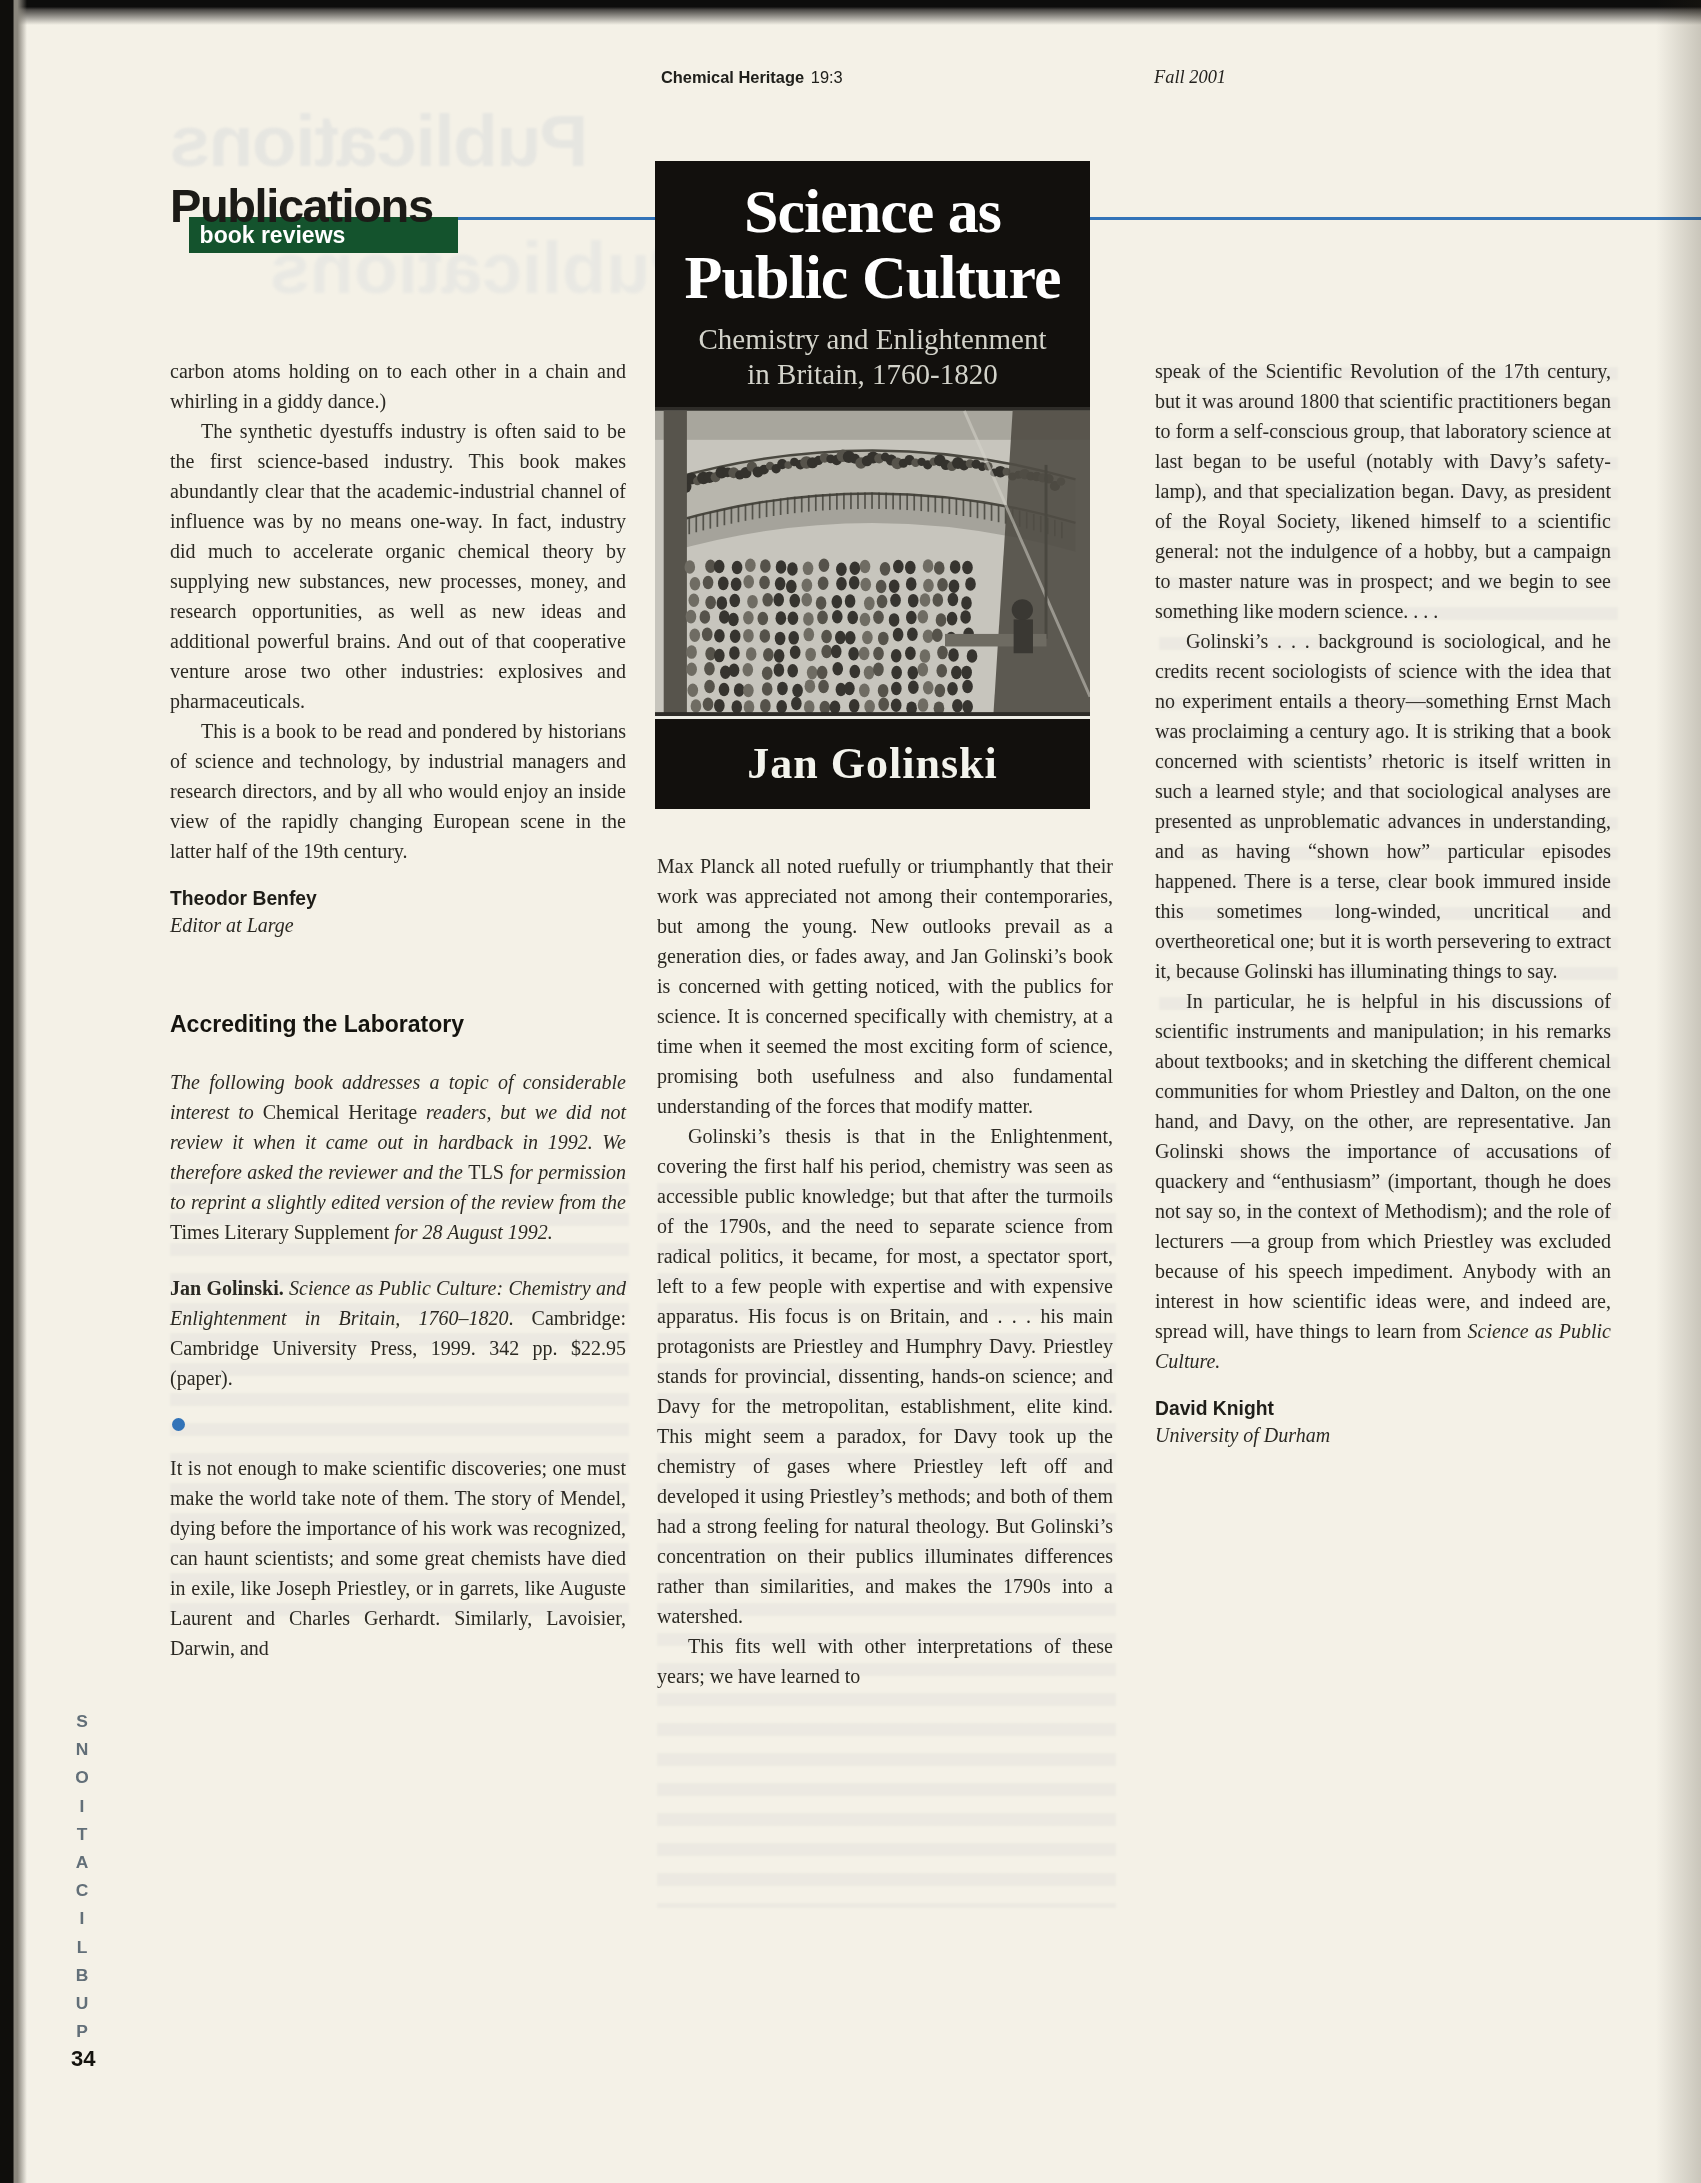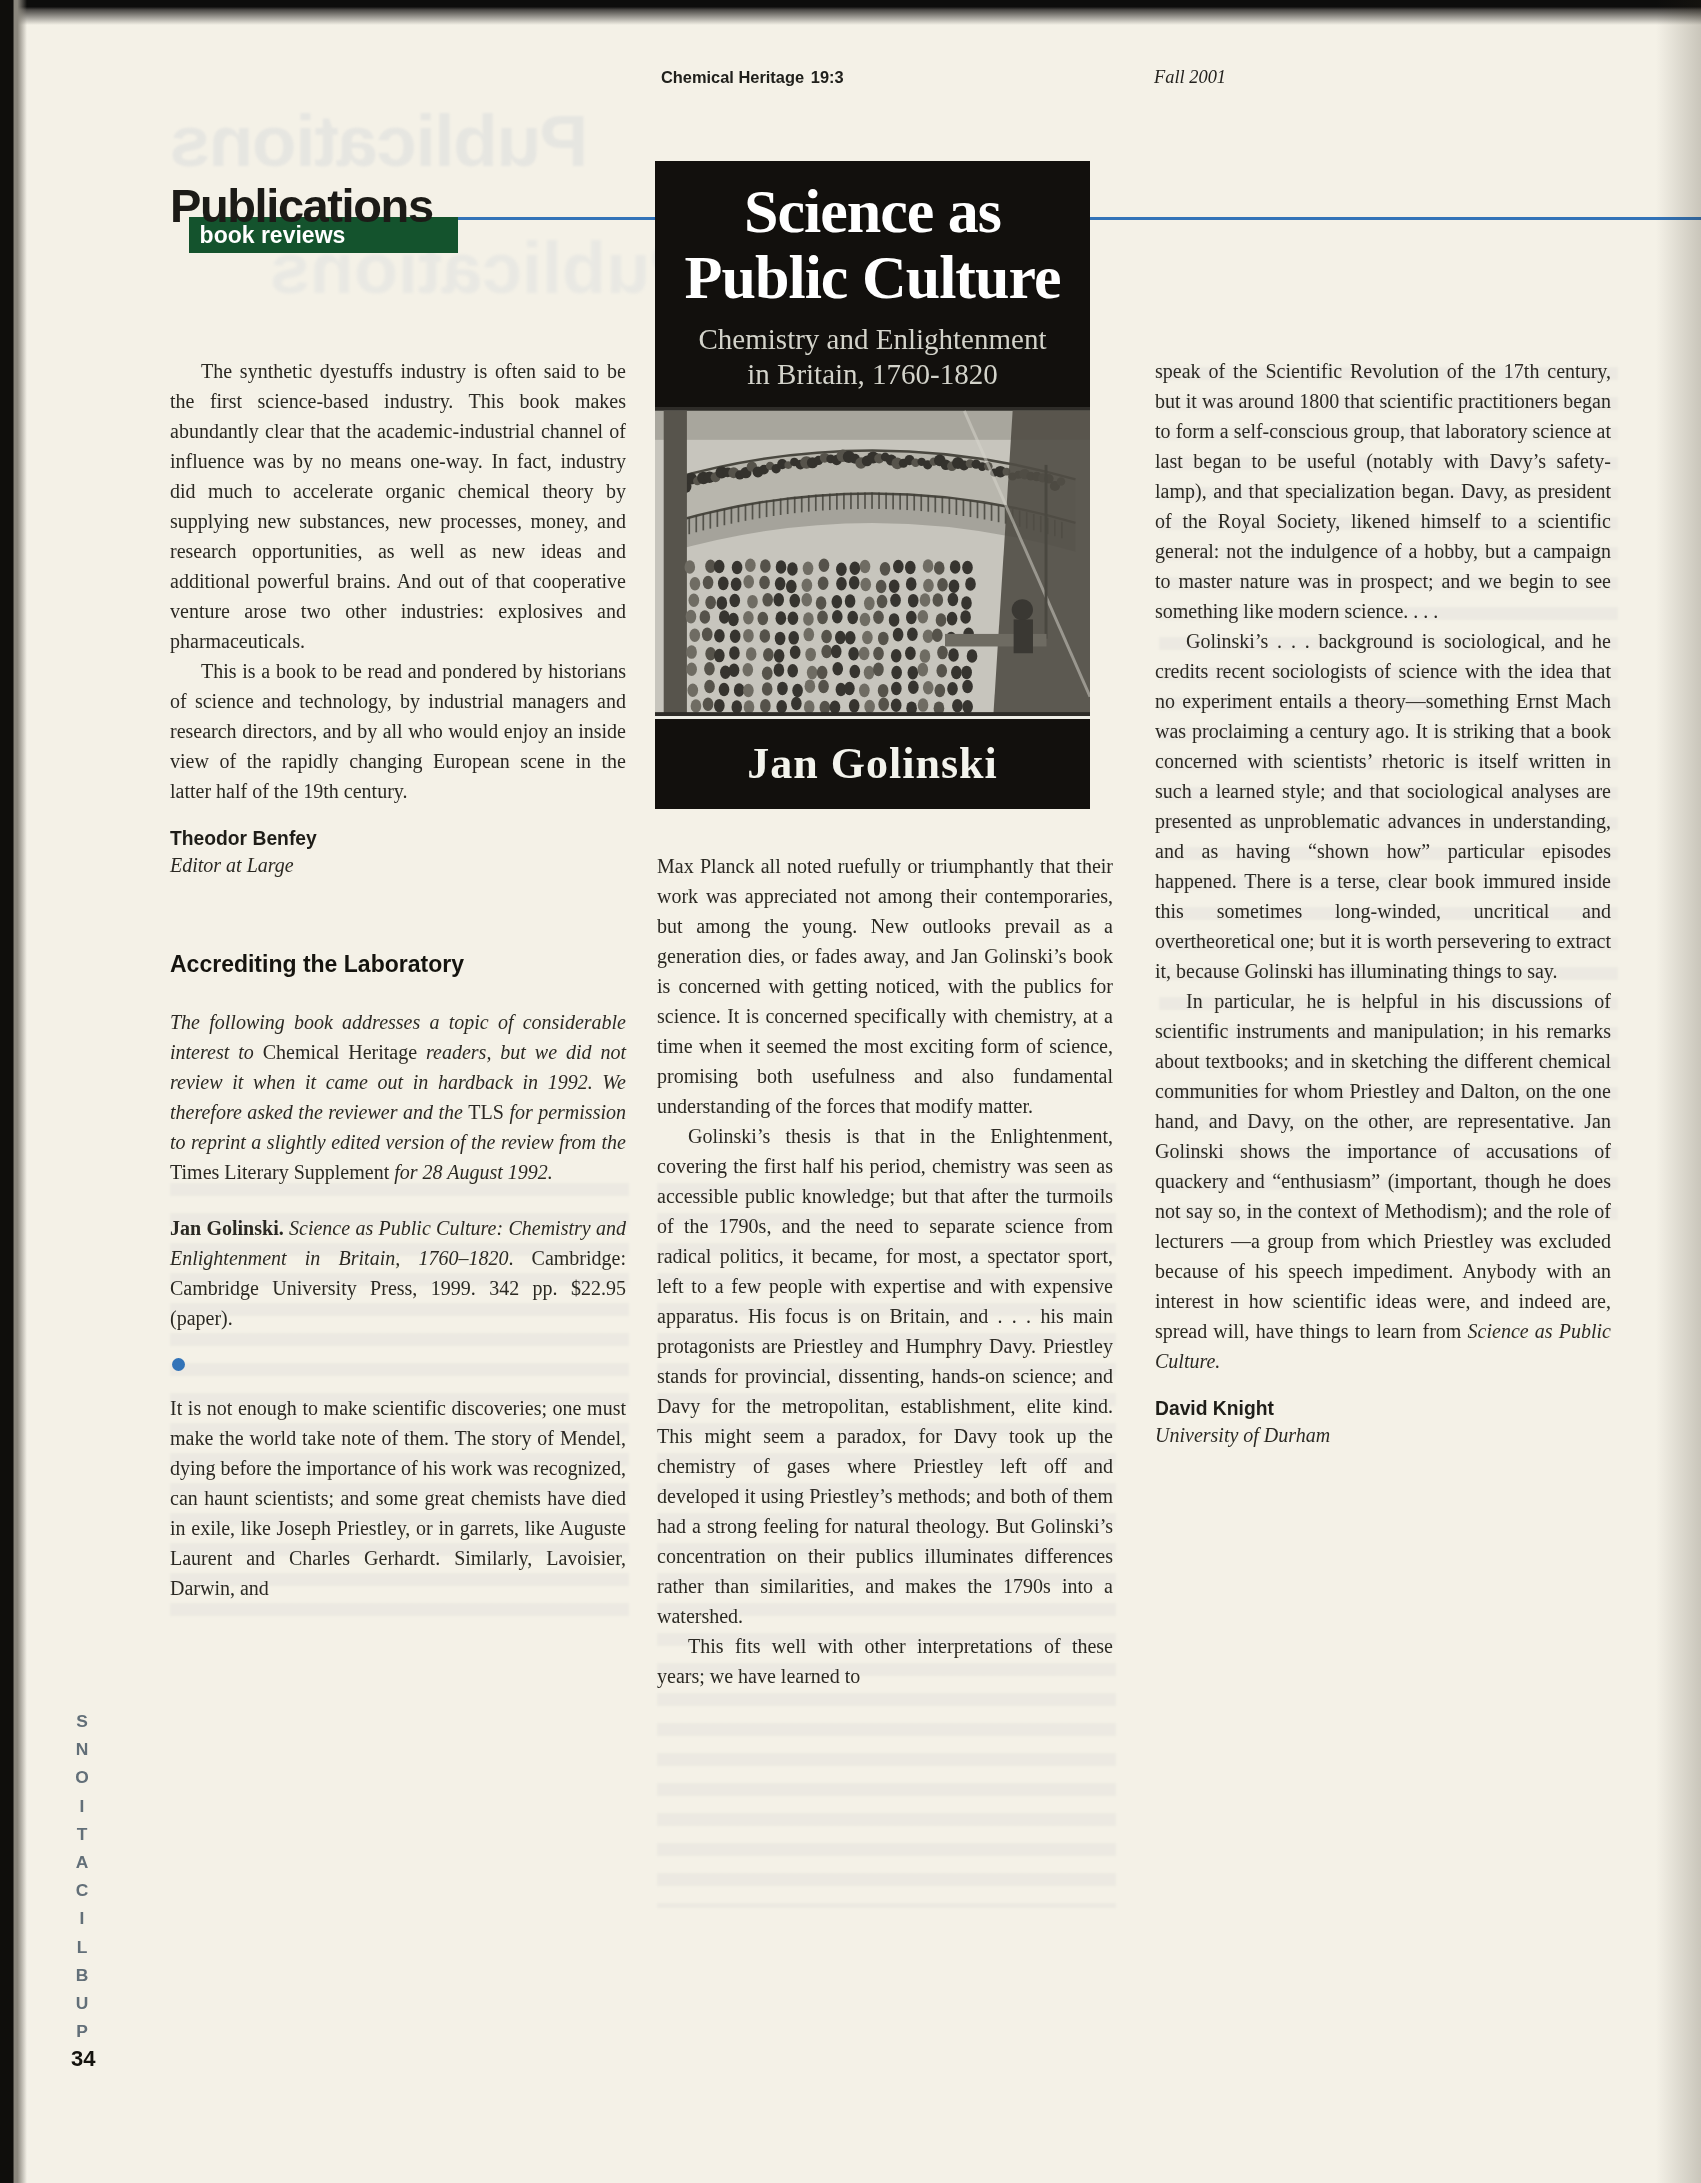--- a/index.html
+++ b/index.html
@@ -18,21 +18,21 @@
              transform:scaleX(-1);filter:blur(1px);white-space:nowrap;}
   .ghost-pub2{position:absolute;left:270px;top:227px;font-family:"Liberation Sans",sans-serif;
               font-weight:bold;font-size:72px;color:#7f98c0;opacity:.09;transform:scaleX(-1);
               filter:blur(1.4px);white-space:nowrap;}
   .ghost-lines{position:absolute;filter:blur(1px);
                background:repeating-linear-gradient(180deg,rgba(100,110,145,.05) 0 12.6px,rgba(0,0,0,0) 12.6px 30px);}
   
   .rh{position:absolute;top:68px;left:661px;font-family:"Liberation Sans",sans-serif;font-size:16.4px;
       color:#20201c;white-space:nowrap;}
   .rh b{font-weight:bold;}
-  .rh .issue{font-weight:bold;margin-left:6.8px;margin-top:26px;}
+  .rh .issue{font-weight:normal;margin-left:6.8px;margin-top:26px;}
   .season{position:absolute;top:67px;left:1154px;font-style:italic;font-size:18.4px;color:#23221e;}
   
   .pub-title{position:absolute;left:170px;top:178px;margin:0;font-family:"Liberation Sans",sans-serif;
              font-weight:bold;font-size:47px;letter-spacing:-1.4px;color:#1c1b17;z-index:5;}
   .reviews-bar{position:absolute;left:189px;top:217px;width:269px;height:36px;background:#14532d;z-index:4;
                display:flex;align-items:center;padding-left:10.6px;box-sizing:border-box;}
   .reviews-bar span{font-family:"Liberation Sans",sans-serif;font-weight:bold;font-size:23px;color:#ffffff;
                     letter-spacing:0px;}
   .blue-rule{position:absolute;left:458px;top:217px;width:1244px;height:3.4px;background:#3273b8;z-index:1;}
   
@@ -423,20 +423,21 @@
         <rect x="600" y="470" width="210" height="26" fill="#6e6b62"></rect>
         <circle cx="760" cy="420" r="22" fill="#3a3833"></circle>
         <rect x="742" y="440" width="40" height="70" fill="#3a3833"></rect>
         <rect y="632" width="900" height="8" fill="#2e2c28"></rect>
       </svg>
     </div>
     <div class="bc-author">Jan Golinski</div>
   </div>
 
   <div class="col" style="left:170px;top:356px;">
+    <p>carbon atoms holding on to each other in a chain and whirling in a giddy dance.)</p>
     <p class="ind">The synthetic dyestuffs industry is often said to be the first science-based industry. This book makes abundantly clear that the academic-industrial channel of influence was by no means one-way. In fact, industry did much to accelerate organic chemical theory by supplying new substances, new processes, money, and research opportunities, as well as new ideas and additional powerful brains. And out of that cooperative venture arose two other industries: explosives and pharmaceuticals.</p>
     <p class="ind">This is a book to be read and pondered by historians of science and technology, by industrial managers and research directors, and by all who would enjoy an inside view of the rapidly changing European scene in the latter half of the 19th century.</p>
     <div class="sig">Theodor Benfey</div>
     <div class="sig-role">Editor at Large</div>
     <h3 class="review-heading">Accrediting the Laboratory</h3>
     <p class="intro"><span>The following book addresses a topic of considerable interest to </span><span class="rm">Chemical Heritage</span><span> readers, but we did not review it when it came out in hardback in 1992. We therefore asked the reviewer and the </span><span class="rm">TLS</span><span> for permission to reprint a slightly edited version of the review from the </span><span class="rm">Times Literary Supplement</span><span> for 28 August 1992.</span></p>
     <p class="citation"><span class="cit-name">Jan Golinski. </span><span class="it">Science as Public Culture: Chemistry and Enlightenment in Britain, 1760–1820</span><span>. Cambridge: Cambridge University Press, 1999. 342 pp. $22.95 (paper).</span></p>
     <div class="bullet"></div>
     <p class="review-start">It is not enough to make scientific discoveries; one must make the world take note of them. The story of Mendel, dying before the importance of his work was recognized, can haunt scientists; and some great chemists have died in exile, like Joseph Priestley, or in garrets, like Auguste Laurent and Charles Gerhardt. Similarly, Lavoisier, Darwin, and</p>
   </div>

